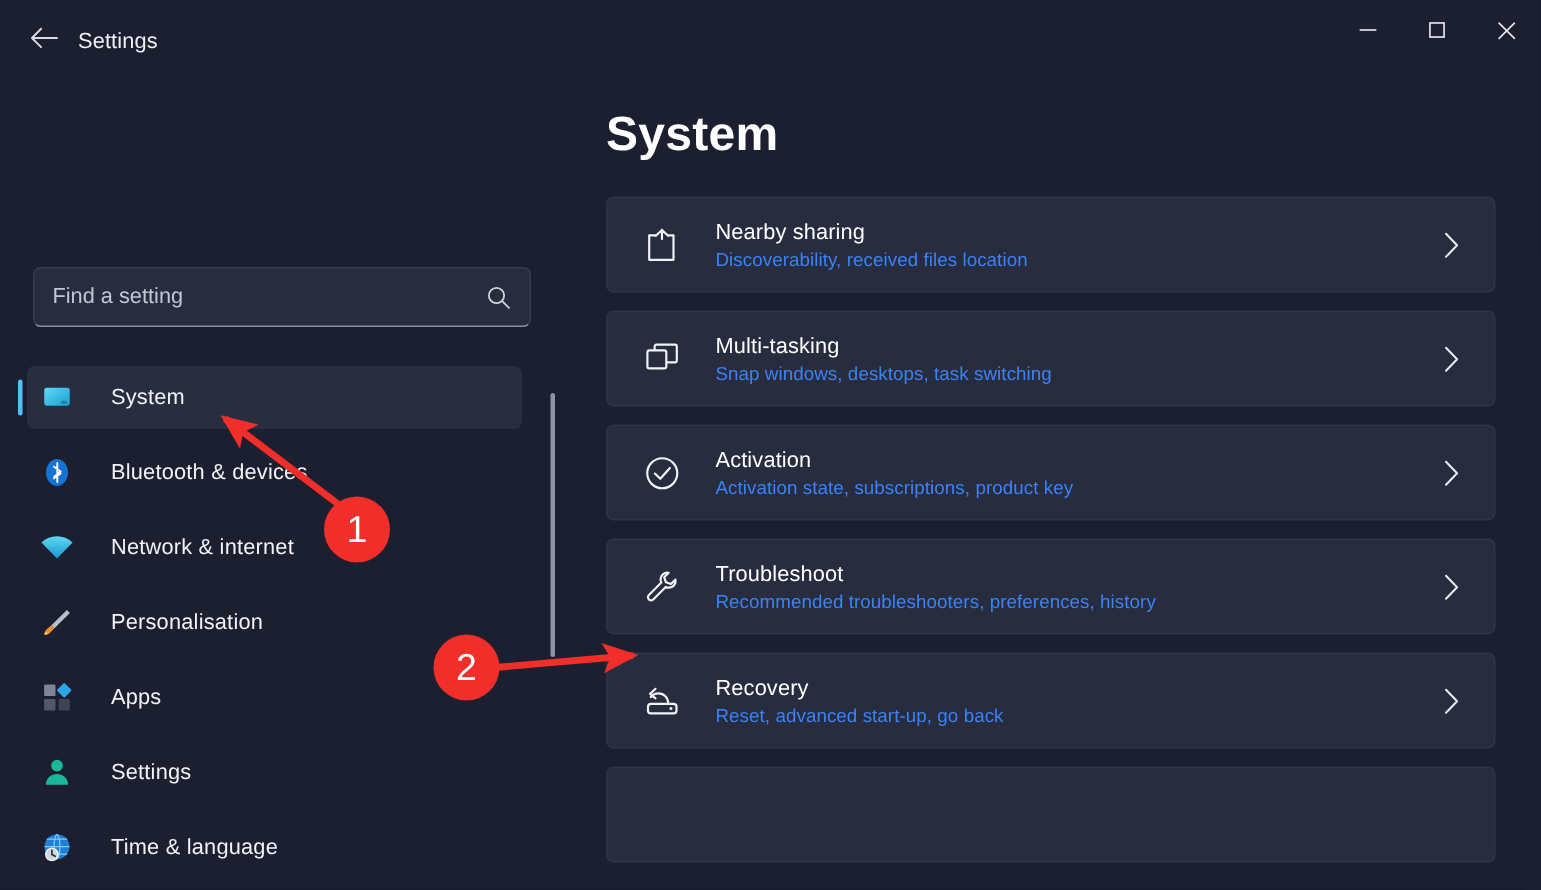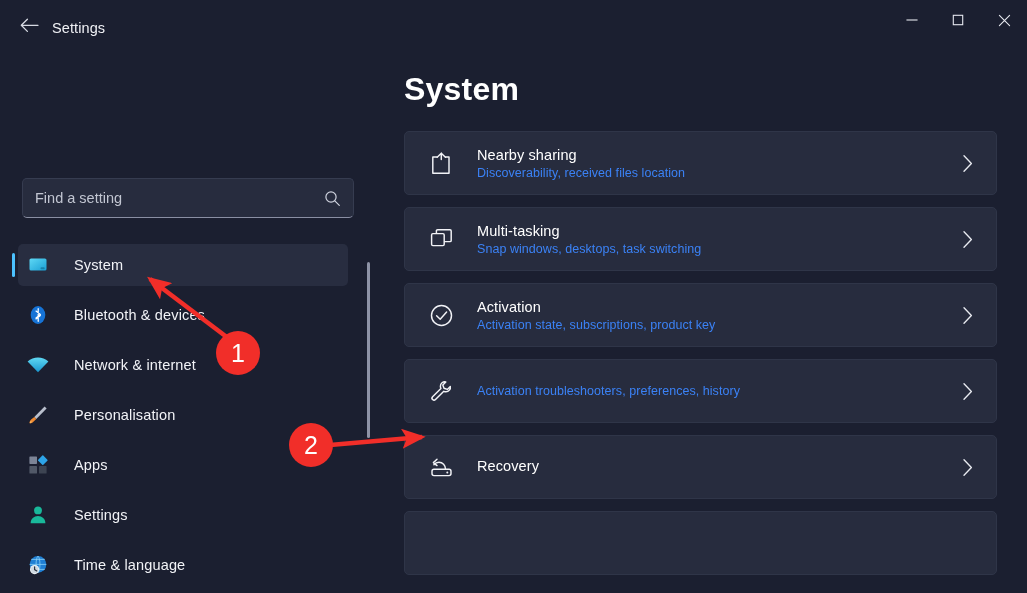--- a/index.html
+++ b/index.html
@@ -412,40 +412,42 @@
         </span>
       </div>
 
       <div class="card">
         <span class="card-ico">
           <svg width="27" height="27" viewBox="0 0 27 27">
             <path d="M17.8 3.9 C15.0 3.3 12.4 5.4 12.4 8.3 C12.4 9.1 12.6 9.8 12.9 10.4 L4.6 18.7 C3.8 19.5 3.8 20.8 4.6 21.6 C5.4 22.4 6.7 22.4 7.5 21.6 L15.8 13.3 C16.4 13.6 17.1 13.8 17.9 13.8 C20.8 13.8 22.9 11.2 22.3 8.4 L19.3 11.4 L16.0 10.2 L14.8 6.9 Z" fill="none" stroke="#f2f3f7" stroke-width="1.45" stroke-linejoin="round" stroke-linecap="round"></path>
           </svg>
         </span>
         <span class="card-text">
-          <span class="card-sub" style="display:block">Activation troubleshooters, preferences, history</span>
+          <span class="card-title" style="display:block">Troubleshoot</span>
+          <span class="card-sub" style="display:block">Recommended troubleshooters, preferences, history</span>
         </span>
         <span class="card-chev">
           <svg width="13" height="19" viewBox="0 0 13 19">
             <path d="M3 1.8 L10.4 9.5 L3 17.2" fill="none" stroke="#e9ebf1" stroke-width="1.35" stroke-linecap="round" stroke-linejoin="round"></path>
           </svg>
         </span>
       </div>
 
       <div class="card">
         <span class="card-ico">
           <svg width="27" height="27" viewBox="0 0 27 27">
             <rect x="4.0" y="15.2" width="19.0" height="6.4" rx="2.0" fill="none" stroke="#f2f3f7" stroke-width="1.45"></rect>
             <circle cx="19.3" cy="18.4" r="1.0" fill="#f2f3f7"></circle>
             <path d="M17.5 15.0 C17.5 11.2 14.6 8.2 11.0 8.2 C8.9 8.2 7.1 9.2 5.9 10.7" fill="none" stroke="#f2f3f7" stroke-width="1.45" stroke-linecap="round"></path>
             <path d="M9.0 5.2 L5.4 8.6 L9.0 11.6" fill="none" stroke="#f2f3f7" stroke-width="1.45" stroke-linecap="round" stroke-linejoin="round"></path>
           </svg>
         </span>
         <span class="card-text">
           <span class="card-title" style="display:block">Recovery</span>
+          <span class="card-sub" style="display:block">Reset, advanced start-up, go back</span>
         </span>
         <span class="card-chev">
           <svg width="13" height="19" viewBox="0 0 13 19">
             <path d="M3 1.8 L10.4 9.5 L3 17.2" fill="none" stroke="#e9ebf1" stroke-width="1.35" stroke-linecap="round" stroke-linejoin="round"></path>
           </svg>
         </span>
       </div>
 
       <div class="card"></div>
 

